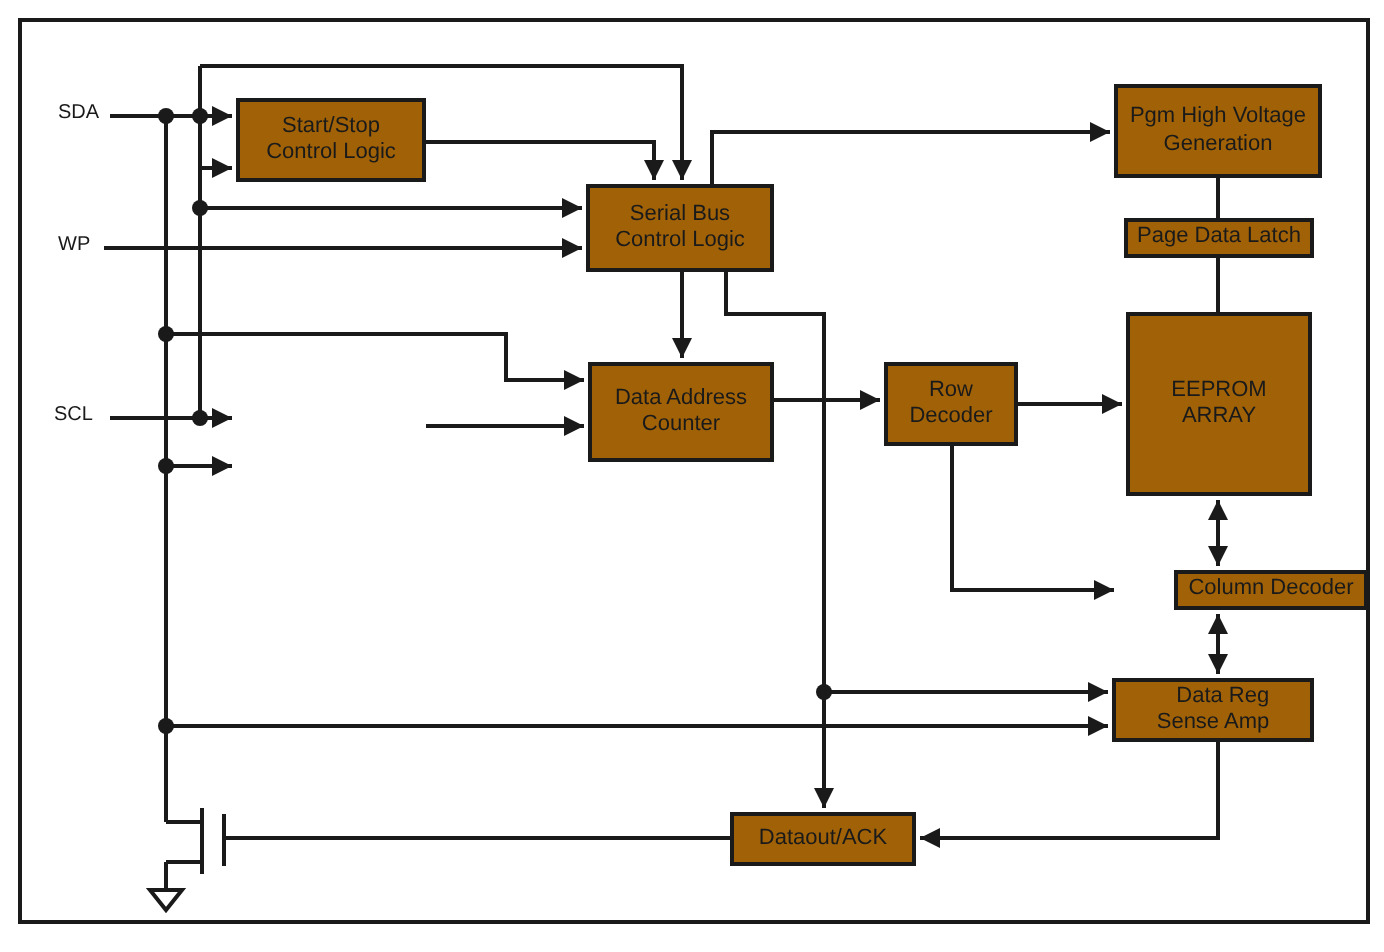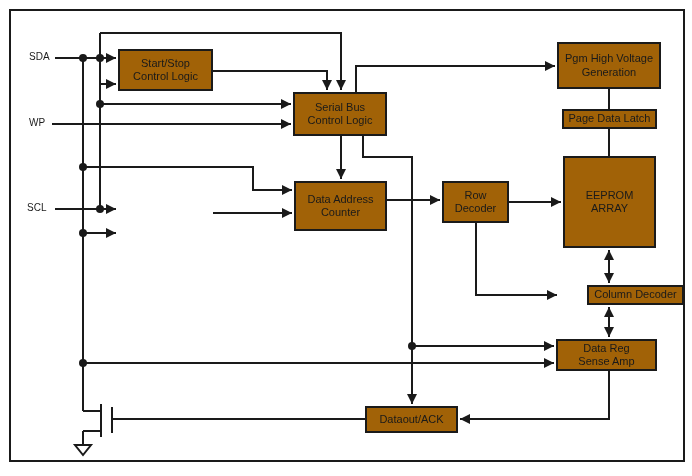--- a/index.html
+++ b/index.html
@@ -50,21 +50,21 @@
   
   #b-start-stop      { left:118px; top:49px;  width:95px;  height:42px; }
   #b-serial-bus      { left:293px; top:92px;  width:94px;  height:44px;text-align:center; }
   #b-dac             { left:294px; top:181px; width:93px;  height:50px; }
   #b-slave           { left:118px; top:200px; width:95px;  height:41px; }
   #b-row-decoder     { left:442px; top:181px; width:67px;  height:42px; }
   #b-pgm-hv          { left:557px; top:42px;  width:104px; height:47px; }
   #b-page-latch      { left:562px; top:109px; width:95px;  height:20px; }
   #b-eeprom          { left:563px; top:156px; width:93px;  height:92px; }
   #b-col-decoder     { left:559px; top:285px; width:97px;  height:20px;margin-left:28px; }
-  #b-data-reg        { left:556px; top:339px; width:101px; height:32px; }
+  #b-data-reg        { left:556px; top:339px; width:101px; height:32px;text-align:right; }
   #b-dataout         { left:365px; top:406px; width:93px;  height:27px; }
   #lbl-sda { left:29px; top:52px; }
   #lbl-wp  { left:29px; top:118px; }
   #lbl-scl { left:27px; top:203px; }
 </style>
 </head>
 <body>
 
 <div id="canvas">
 

